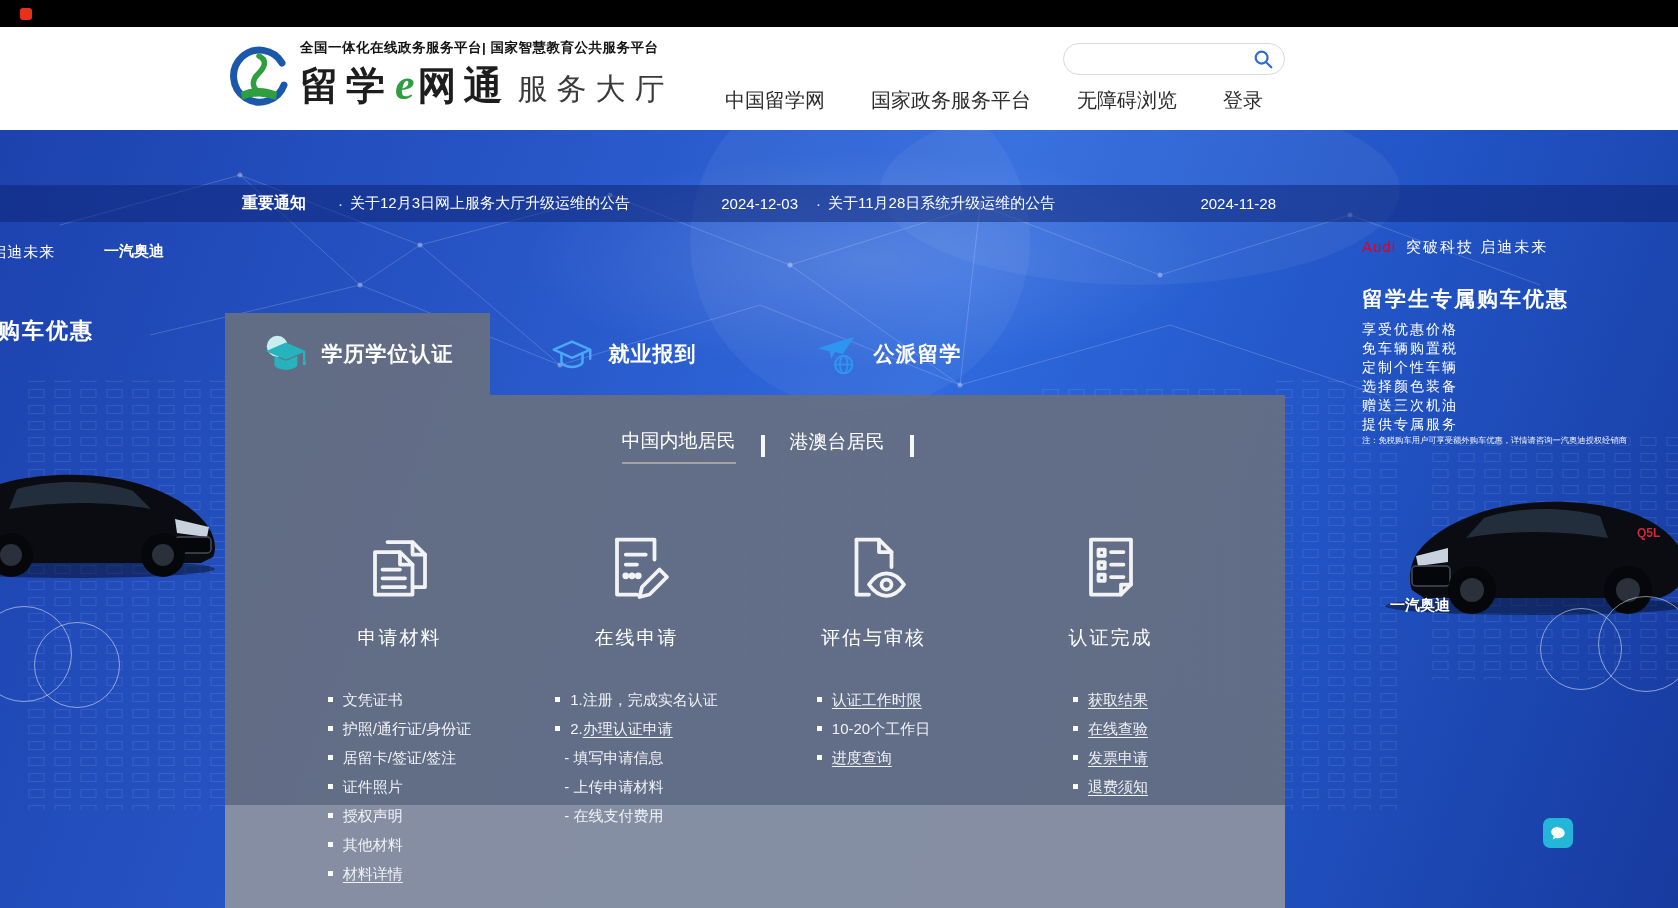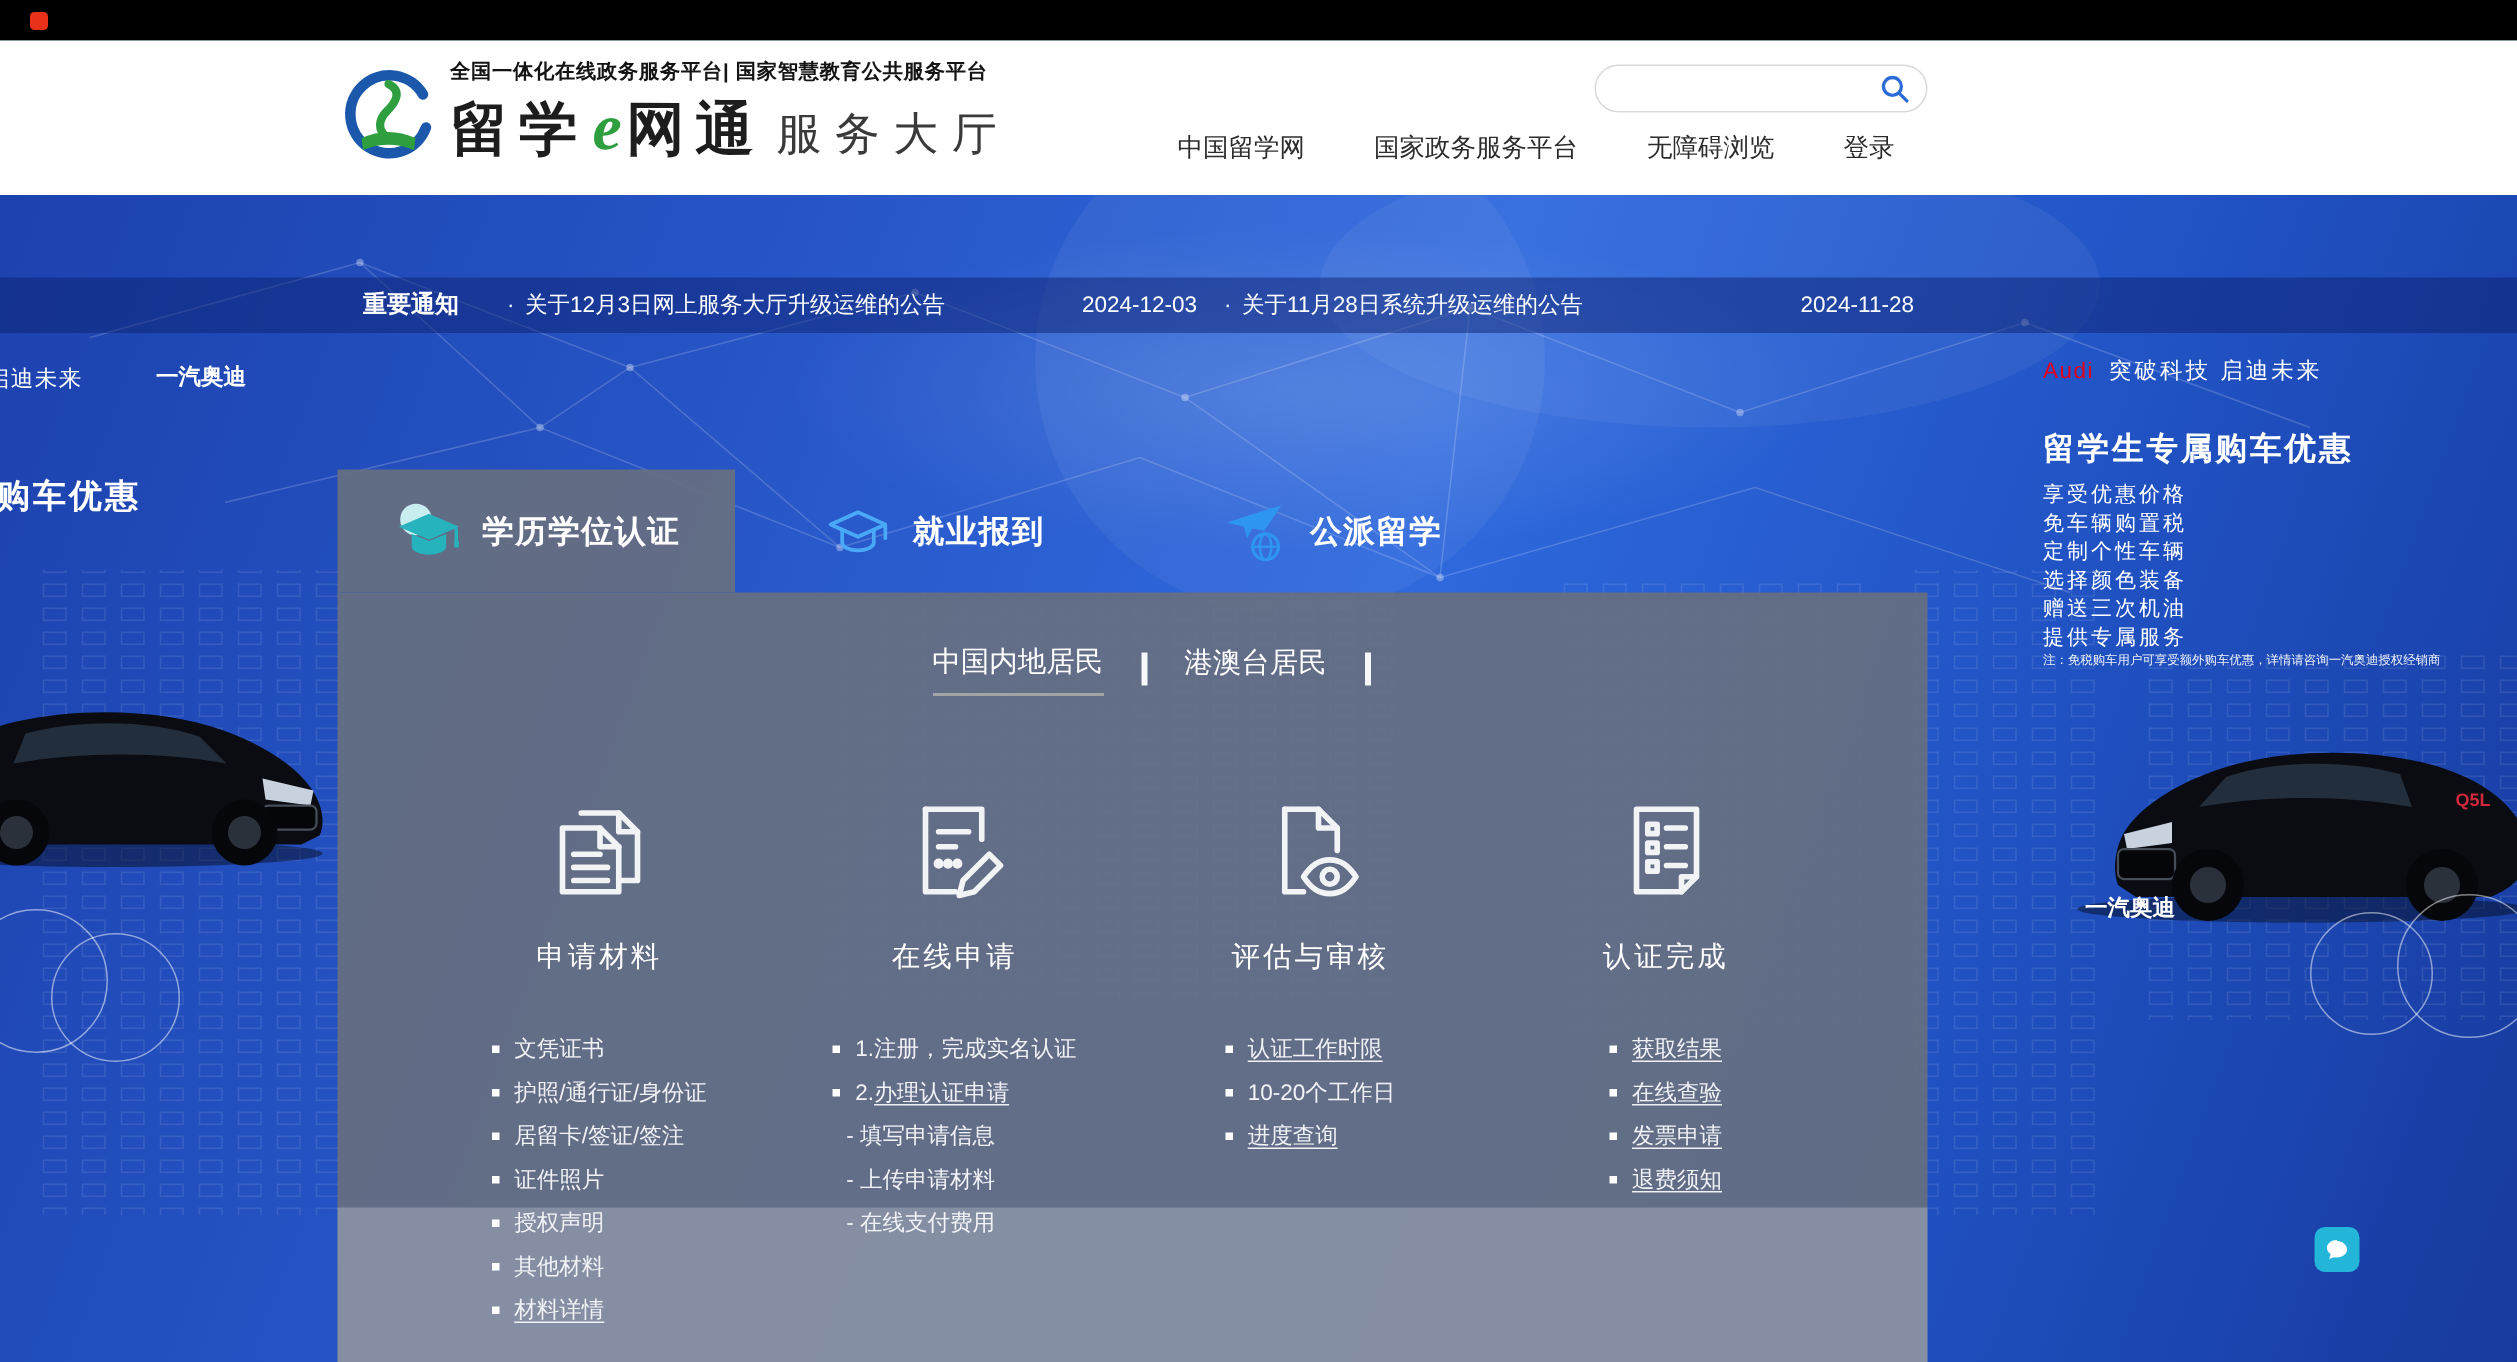--- a/index.html
+++ b/index.html
@@ -1,36 +1,36 @@
 <!DOCTYPE html>
 <html><head>
 <meta charset="utf-8">
 <style>
   html,body{margin:0;padding:0;background:#fff;}
   body{font-family:"Liberation Sans","DejaVu Sans",sans-serif;}
-  #app{position:relative;width:1678px;height:908px;overflow:hidden;background:#0f766e;}
+  #app{position:relative;width:1678px;height:908px;overflow:hidden;background:#f0abfc;}
 
   
   .topbar{position:absolute;left:0;top:0;width:1678px;height:27px;background:#000;}
   .rec-dot{position:absolute;left:20px;top:8px;width:12px;height:12px;border-radius:3px;background:#e8311a;}
 
   
   header{position:absolute;left:0;top:27px;width:1678px;height:103px;background:#fff;}
   .logo{position:absolute;left:228px;top:12px;display:flex;align-items:flex-start;cursor:pointer;}
   .logo-mark{display:block;width:64px;height:64px;margin-top:6px;}
   .logo-text{margin-left:8px;}
   .gov-line{font-size:13.5px;font-weight:700;color:#141414;letter-spacing:.5px;}
   .brand-line{margin-top:2px;display:flex;align-items:baseline;}
   .b-liuxue,.b-wangtong{font-family:"Liberation Serif","DejaVu Serif",serif;font-size:39px;font-weight:700;color:#1d1d1d;letter-spacing:7px;}
   .b-e{font-family:"Liberation Serif","DejaVu Serif",serif;font-size:44px;font-weight:700;font-style:italic;color:#2f9e3f;margin:0 3px;}
   .b-suffix{font-size:30px;color:#3a3a3a;letter-spacing:9px;margin-left:8px;}
   .search{position:absolute;left:1063px;top:16px;width:222px;height:32px;border:1px solid #d9d9d9;border-radius:17px;display:flex;align-items:center;padding:0 10px 0 14px;box-sizing:border-box;background:#fff;}
   .search input{flex:1;border:none;outline:none;font-size:14px;background:transparent;min-width:0;}
   .search-ic{width:22px;height:22px;display:block;cursor:pointer;}
-  .hnav{position:absolute;top:60px;right:415px;display:flex;gap:46px;font-size:17px;color:#2c2c2c;}
+  .hnav{position:absolute;top:60px;right:415px;display:flex;gap:46px;font-size:20px;color:#2c2c2c;}
   .hnav a{cursor:pointer;white-space:nowrap;}
 
   
   .hero{position:absolute;left:0;top:130px;width:1678px;height:778px;overflow:hidden;
         background:linear-gradient(110deg,#1c42ae 0%,#2857c8 30%,#2f6ade 52%,#2153c4 75%,#173a9e 100%);}
   .pattern{position:absolute;left:0;top:0;}
   .streak{position:absolute;left:520px;top:20px;width:700px;height:220px;background:radial-gradient(ellipse at center,rgba(255,255,255,.14),rgba(255,255,255,0) 70%);}
 
   
   .notice{position:absolute;top:55px;left:0;right:0;height:37px;background:rgba(12,32,108,.48);display:flex;align-items:center;padding-left:242px;z-index:3;}

